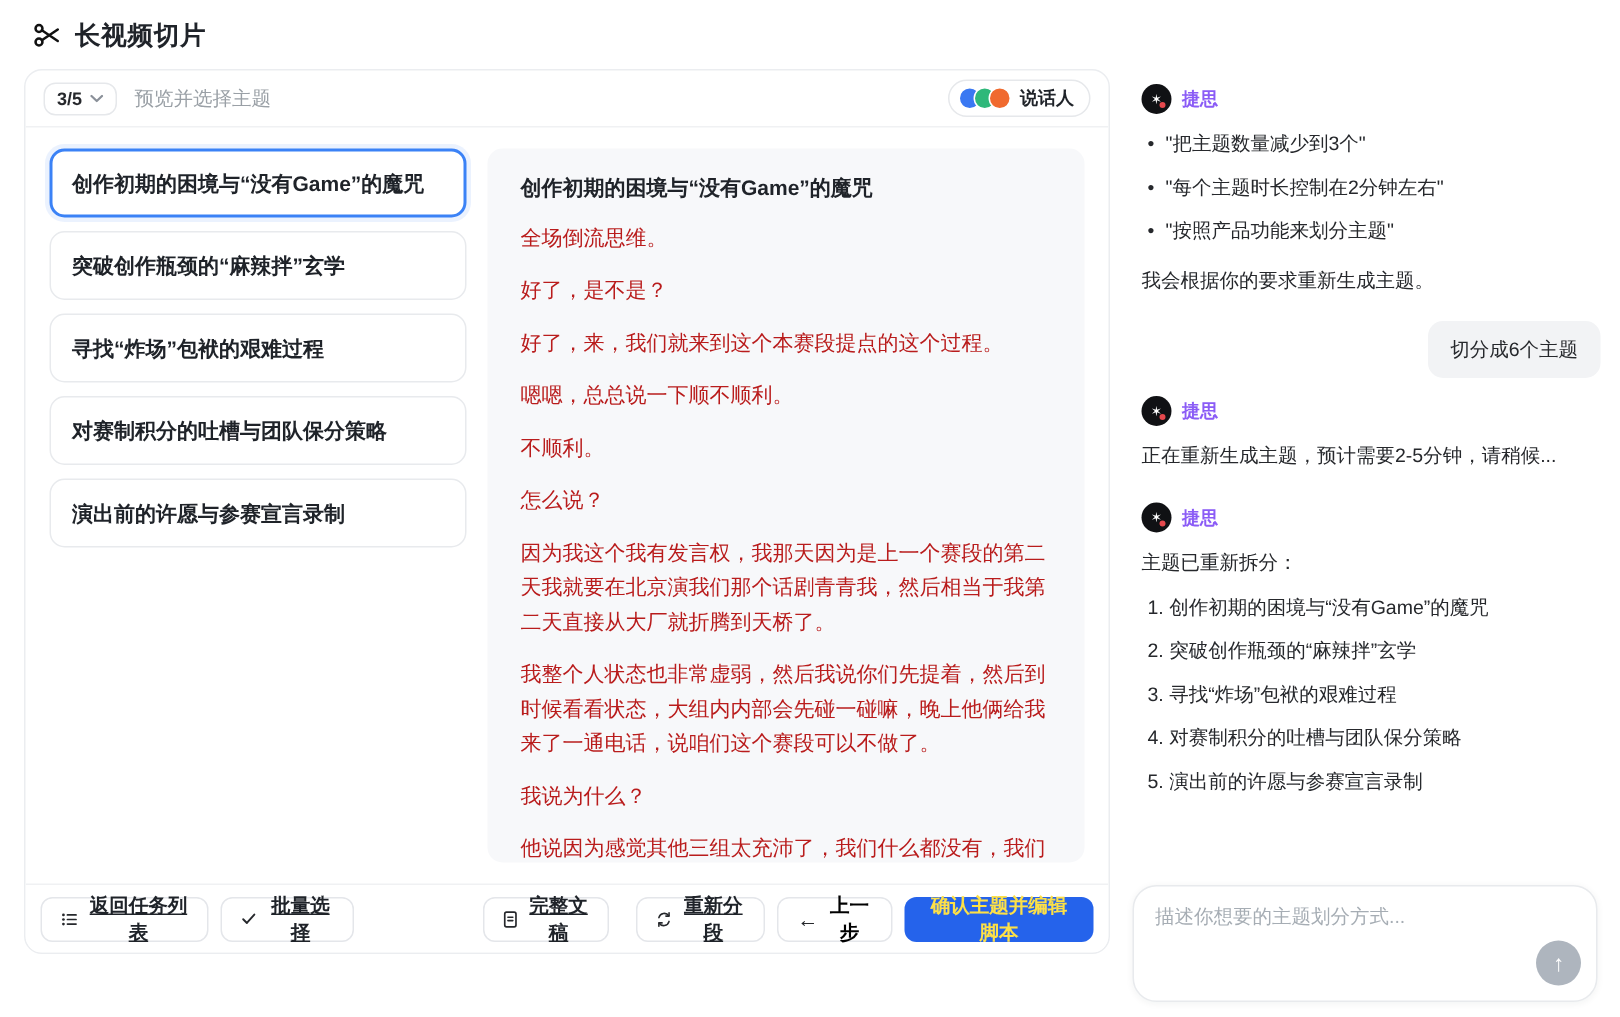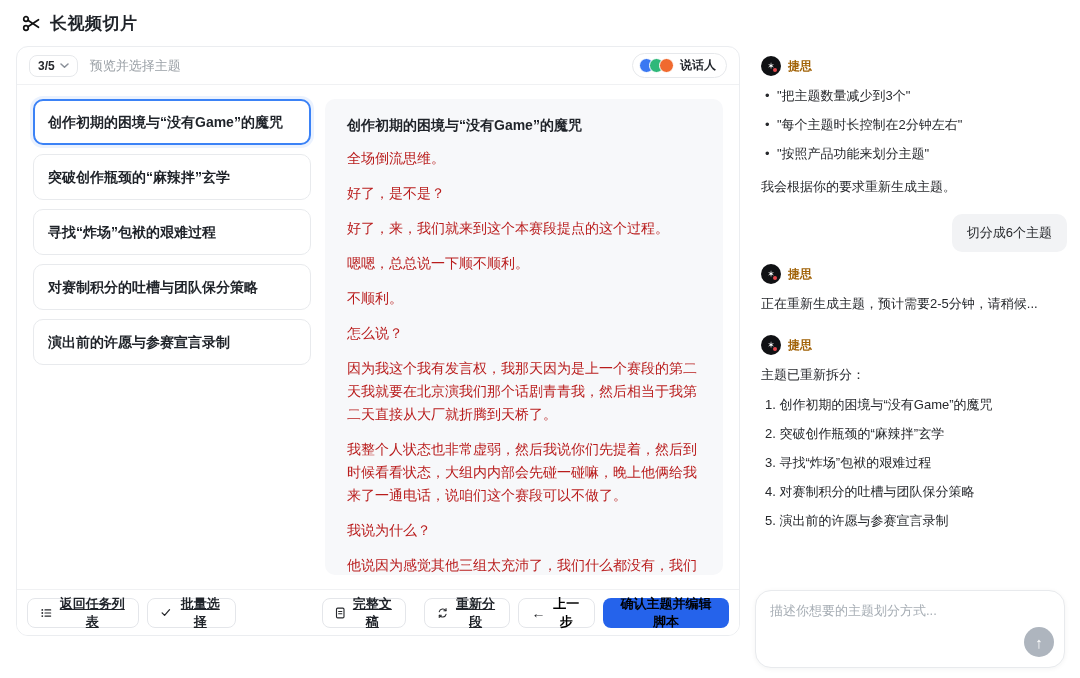--- a/index.html
+++ b/index.html
@@ -39,33 +39,33 @@
 
   .card-footer { flex:0 0 46px; height:46px; border-top:1px solid #f0f1f3; display:flex; align-items:center;
     gap:8px; padding:0 10px; background:#fff; }
   .f-btn { display:flex; align-items:center; gap:6px; height:30px; padding:0 12px; background:#fff;
     border:1px solid #e4e6ea; border-radius:8px; font-size:13px; font-weight:600; color:#1f2329; cursor:pointer;text-decoration:underline; }
   .f-btn svg { display:block; }
   .mid-group { margin-left:78px; display:flex; gap:18px; }
   .right-group { margin-left:auto; display:flex; gap:8px; align-items:center; }
   .btn-ghost { display:flex; align-items:center; gap:6px; height:30px; padding:0 13px; background:#fff;
     border:1px solid #e4e6ea; border-radius:8px; font-size:13px; font-weight:600; cursor:pointer; }
-  .btn-primary { height:30px; padding:0 14px; background:#2563eb; color:#000000; border:none; border-radius:8px;
+  .btn-primary { height:30px; padding:0 14px; background:#2563eb; color:#fde047; border:none; border-radius:8px;
     font-size:13px; font-weight:700; cursor:pointer; display:flex; align-items:center; }
   .arrow-ch { font-size:14px; line-height:1; color:#26282c; }
 
   
   .chat-panel { position:absolute; left:755px; top:42px; width:318px; height:636px; display:flex; flex-direction:column; }
   .chat-scroll { flex:1; overflow:hidden; padding:8px 6px 0 6px; display:flex; flex-direction:column; }
   .msg-head { display:flex; align-items:center; gap:7px; margin:6px 0 9px 0; }
   .bot-avatar { width:20px; height:20px; border-radius:50%; background:#101114; color:#fff;
     display:flex; align-items:center; justify-content:center; font-size:9px; position:relative; }
   .bot-avatar::after { content:""; position:absolute; width:4px; height:4px; border-radius:50%;
     background:#e5484d; right:4px; bottom:4px; }
-  .bot-name { font-size:12px; font-weight:700; color:#a16207; }
+  .bot-name { font-size:12px; font-weight:700; color:#8b5cf6; }
   .msg-text { font-size:13px; line-height:22px; color:#26282c; }
   .bullets { list-style:none; margin:10px 0 2px 2px; }
   .bullets li { font-size:13px; line-height:20px; margin:9px 0; padding-left:14px; position:relative; color:#26282c; }
   .bullets li::before { content:"•"; position:absolute; left:2px; color:#26282c; }
   .outro { margin-top:12px; }
   .user-bubble { align-self:flex-end; background:#f2f3f5; border-radius:10px; padding:10px 15px;
     font-size:13px; color:#26282c; margin:16px 0 6px 0; }
   .num-list { list-style:none; counter-reset:n; margin:4px 0 0 4px; }
   .num-list li { counter-increment:n; font-size:13px; line-height:20px; margin:9px 0; color:#26282c; }
   .num-list li::before { content:counter(n) ". "; }

